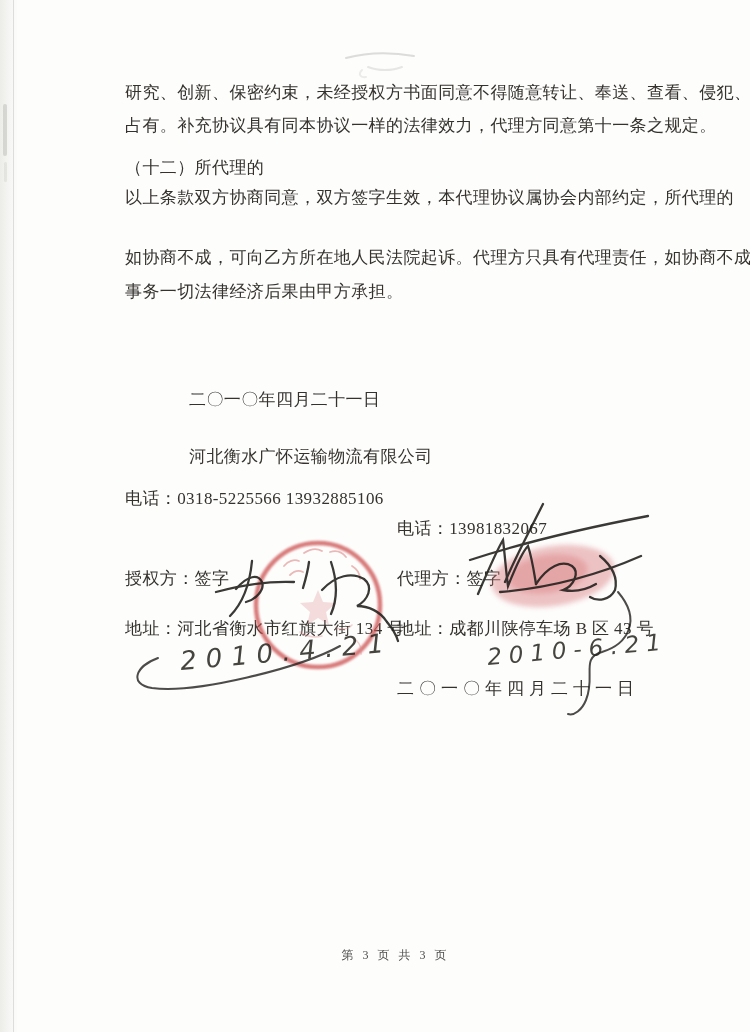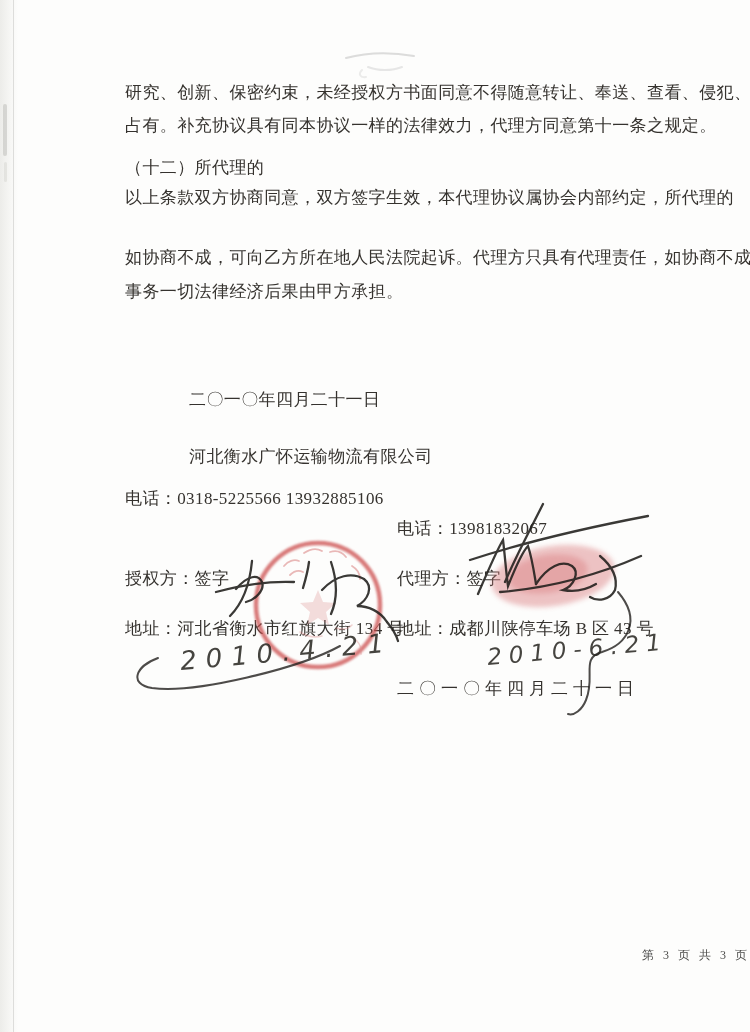--- a/index.html
+++ b/index.html
@@ -21,21 +21,21 @@
   .edge-mark2{position:absolute;left:4px;top:162px;width:3px;height:20px;
     background:#c2c2be;opacity:.3;border-radius:2px;}
 
   .line{position:absolute;white-space:nowrap;font-size:17px;letter-spacing:.4px;}
   .para-line{height:33px;line-height:33px;}
   .b{font-weight:normal;}
 
   .col-left{left:125px;}
   .col-right{left:397px;}
 
-  .footer{position:absolute;left:0;right:0;top:947px;text-align:right;
+  .footer{position:absolute;left:0;right:0;top:947px;text-align:center;
     font-size:12px;letter-spacing:3px;color:#4b4b49;padding-left:41px;}
 
   svg.overlay{position:absolute;inset:0;pointer-events:none;}
   .hw-date{font-family:"DejaVu Sans","Liberation Sans",sans-serif;
     font-style:italic;}
 </style>
 </head>
 <body>
 
 <div class="page">

